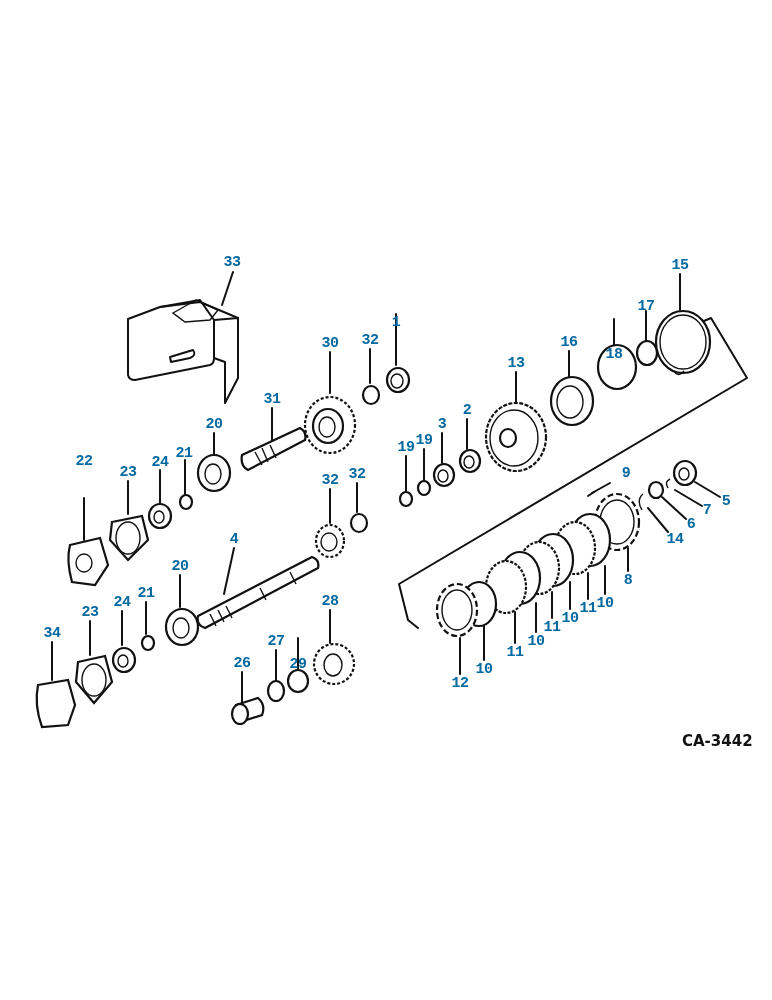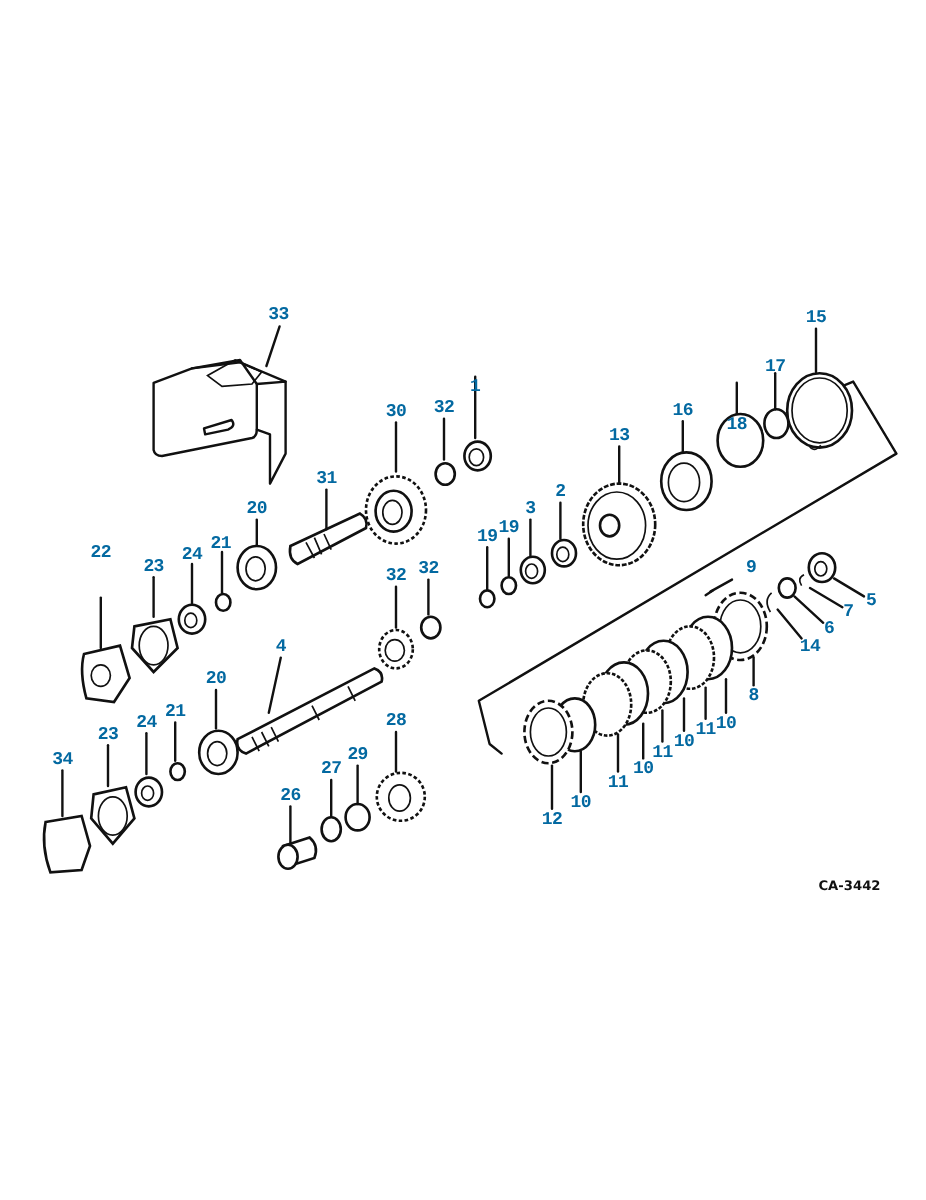--- a/index.html
+++ b/index.html
@@ -1,19 +1,19 @@
 <!DOCTYPE html>
 <html><head>
 <meta charset="utf-8">
 <style>
   html, body { margin: 0; padding: 0; background: #ffffff; }
   body { width: 772px; height: 1000px; overflow: hidden; position: relative; font-family: "Liberation Sans", sans-serif; }
   #diagram { position: absolute; left: 0; top: 0; width: 772px; height: 1000px; }
   .lbl { position: absolute; font-family: Liberation Mono, monospace; font-weight: bold; font-size: 15px; color: #0369a1; line-height: 1; white-space: nowrap; transform: translate(-50%, -50%); letter-spacing: -0.5px; }
-  .code { position: absolute; font-family: "DejaVu Sans", sans-serif; font-weight: bold; font-size: 11px; color: #111; }
+  .code { position: absolute; font-family: "DejaVu Sans", sans-serif; font-weight: bold; font-size: 15px; color: #111; }
   svg .ln { stroke: #111; stroke-width: 2; fill: none; stroke-linecap: round; stroke-linejoin: round; }
   svg .thin { stroke: #111; stroke-width: 1.4; fill: none; }
   svg .part { stroke: #111; stroke-width: 2.2; fill: #fff; }
 </style>
 </head>
 <body>
 
 <svg id="diagram" viewBox="0 0 772 1000" xmlns="http://www.w3.org/2000/svg">
 
   <g>
@@ -266,21 +266,21 @@
     <div class="lbl" style="left: 84px; top: 461px;">22</div>
     <div class="lbl" style="left: 330px; top: 480px;">32</div>
     <div class="lbl" style="left: 357px; top: 474px;">32</div>
     <div class="lbl" style="left: 234px; top: 539px;">4</div>
     <div class="lbl" style="left: 180px; top: 566px;">20</div>
     <div class="lbl" style="left: 122px; top: 602px;">24</div>
     <div class="lbl" style="left: 146px; top: 593px;">21</div>
     <div class="lbl" style="left: 90px; top: 612px;">23</div>
     <div class="lbl" style="left: 52px; top: 633px;">34</div>
     <div class="lbl" style="left: 330px; top: 601px;">28</div>
-    <div class="lbl" style="left: 298px; top: 629px;">29</div>
+    <div class="lbl" style="left: 298px; top: 664px;">29</div>
     <div class="lbl" style="left: 276px; top: 641px;">27</div>
     <div class="lbl" style="left: 242px; top: 663px;">26</div>
     <div class="lbl" style="left: 516px; top: 363px;">13</div>
     <div class="lbl" style="left: 569px; top: 342px;">16</div>
     <div class="lbl" style="left: 614px; top: 310px; margin-top: 44px;">18</div>
     <div class="lbl" style="left: 646px; top: 306px;">17</div>
     <div class="lbl" style="left: 680px; top: 265px;">15</div>
     <div class="lbl" style="left: 467px; top: 410px;">2</div>
     <div class="lbl" style="left: 442px; top: 424px;">3</div>
     <div class="lbl" style="left: 406px; top: 447px;">19</div>

